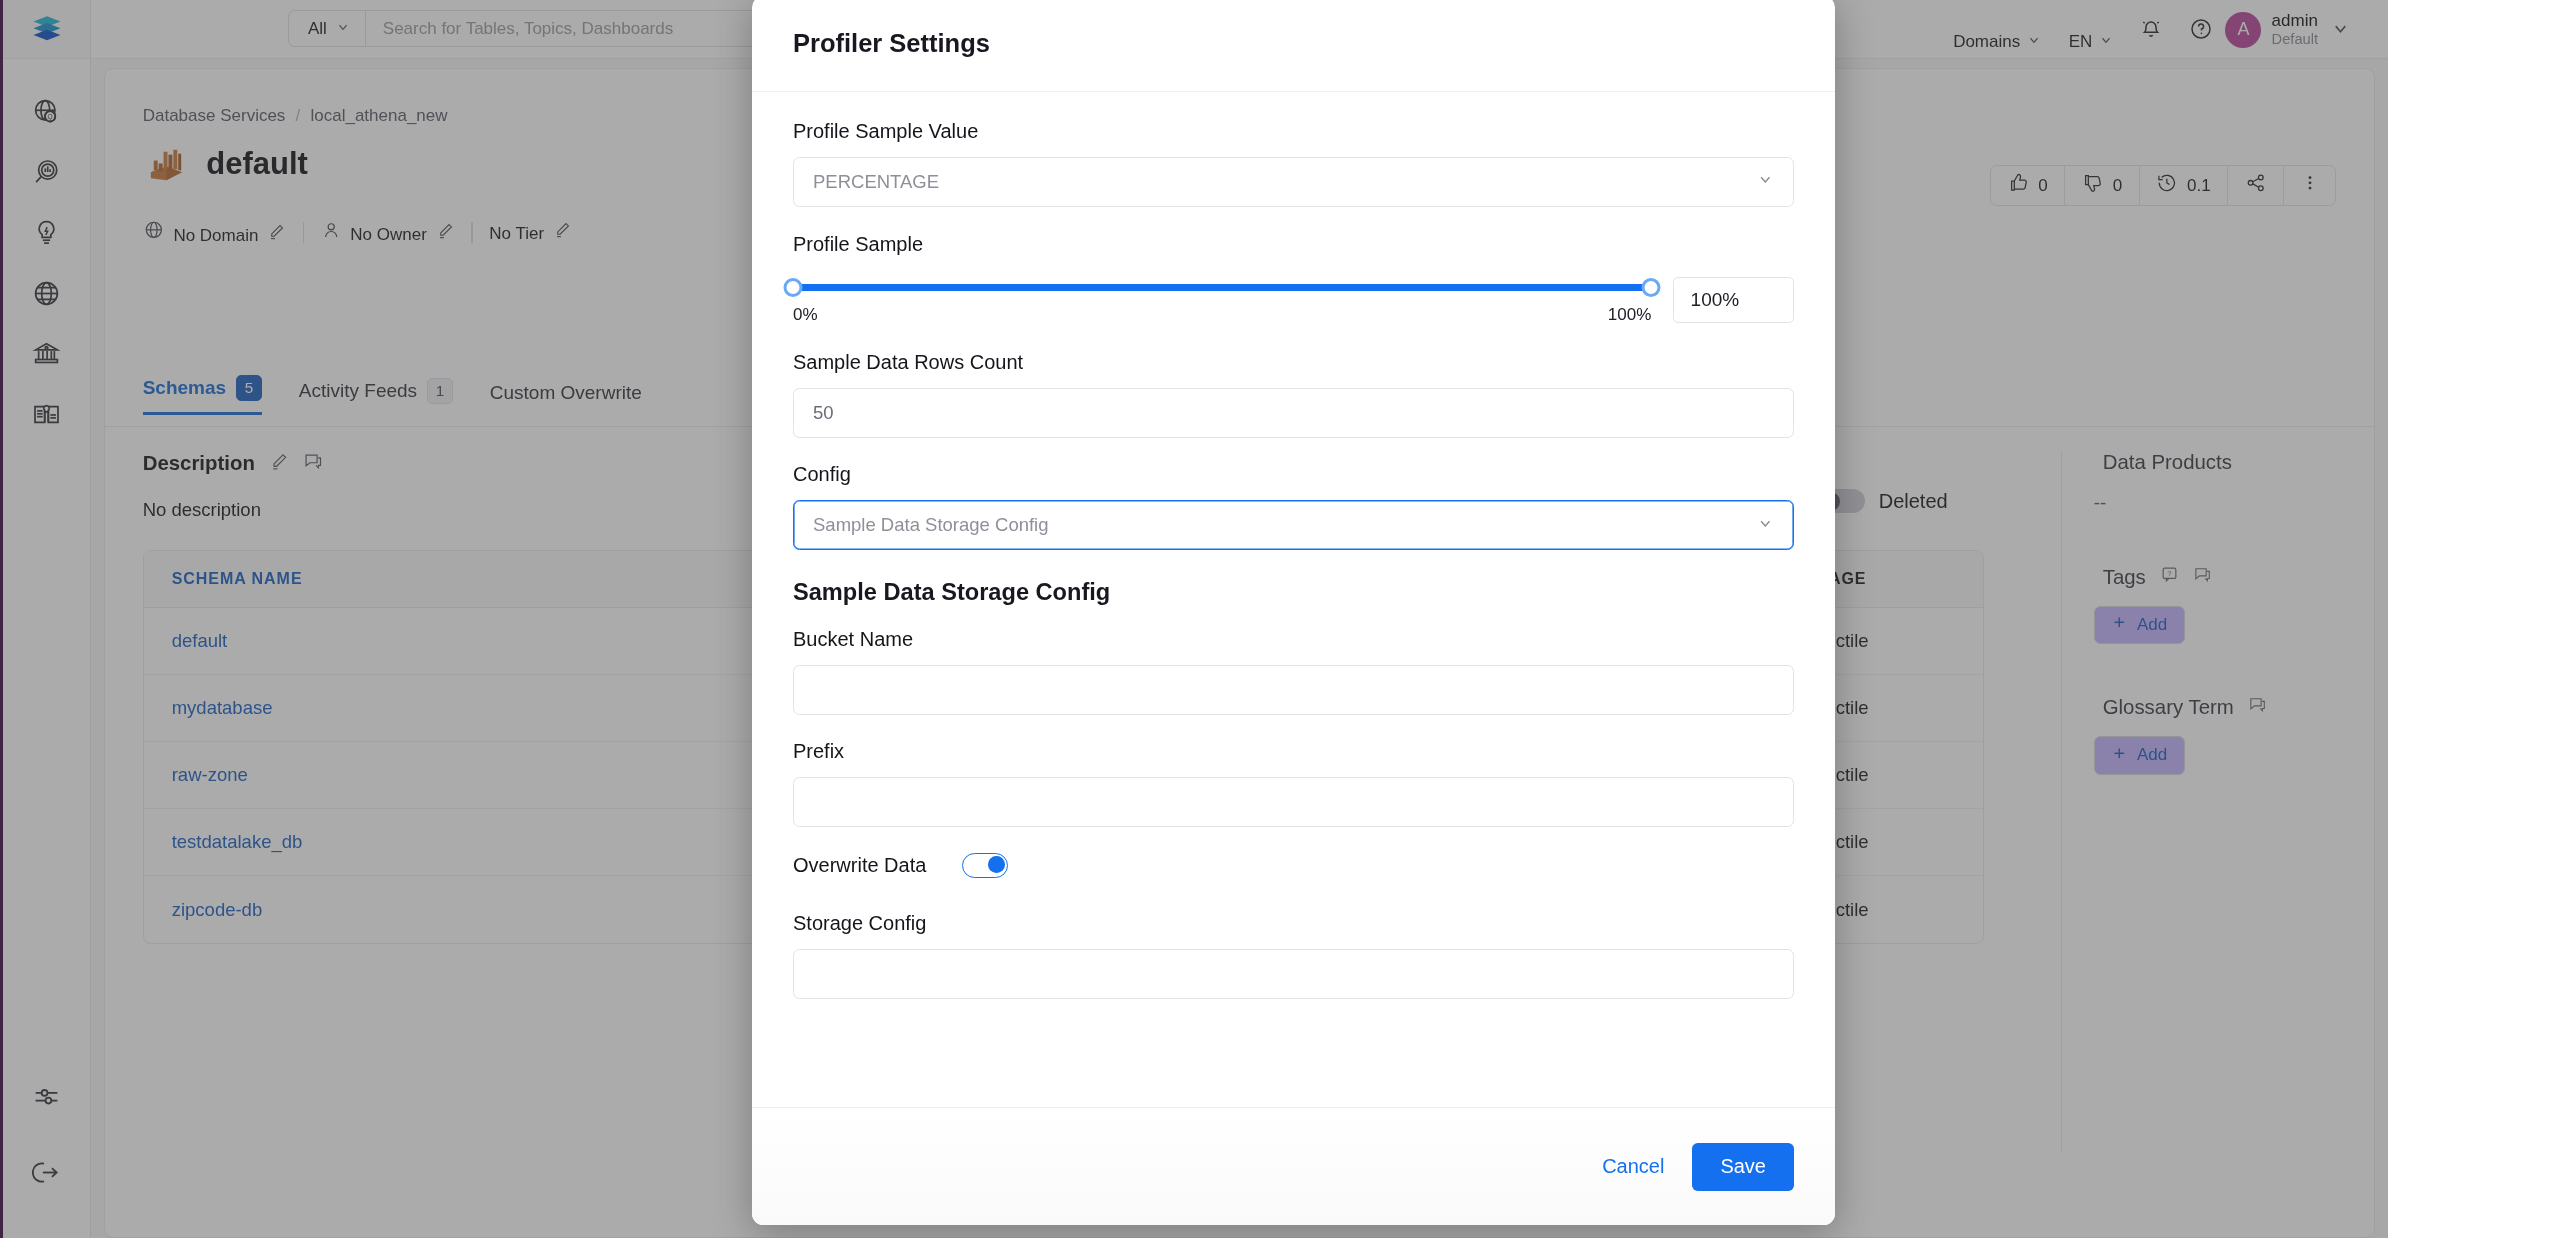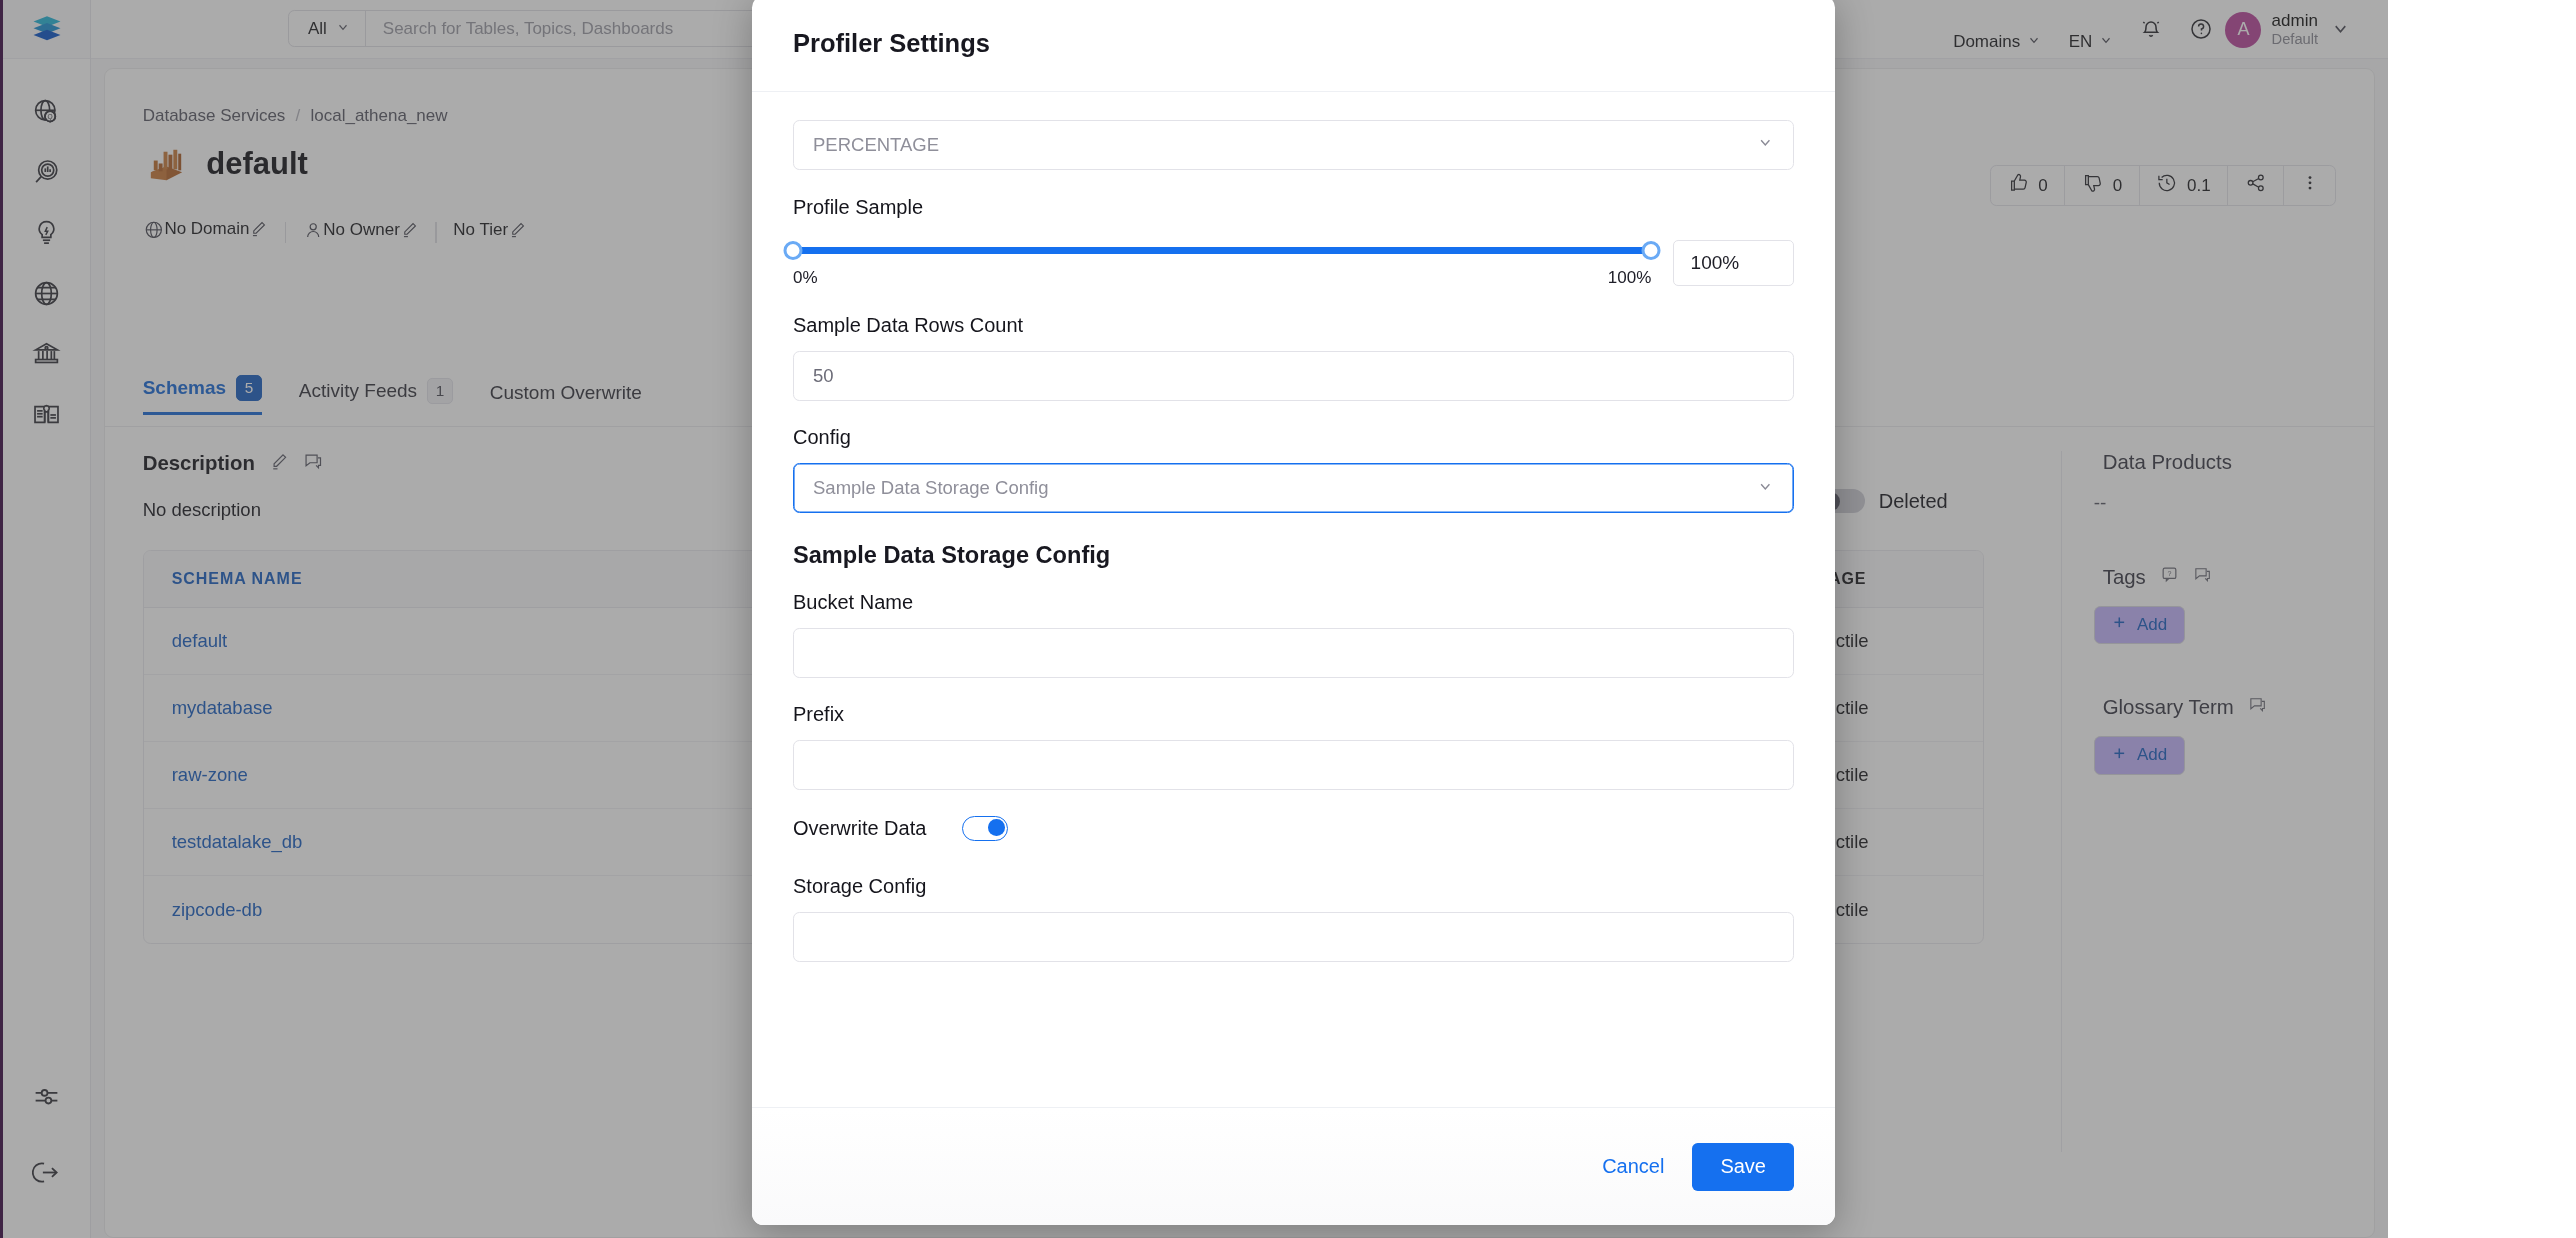--- a/index.html
+++ b/index.html
@@ -108,21 +108,21 @@
     position: absolute; left: 38px; top: 70px;
     display: flex; align-items: center; gap: 16.6px;
   }
   .entity-title { font-size: 31px; font-weight: bold; color: #14141b; }
 
   .meta-row {
     position: absolute; left: 38px; top: 150px;
     display: flex; align-items: center; gap: 0px;
     font-size: 17px; color: #1c1c20;
   }
-  .meta-item { display: flex; align-items: flex-start; padding-right: 16.6px; }
+  .meta-item { display: flex; align-items: flex-end; gap: 9px; padding-right: 16.6px; }
   .meta-div { width: 1.3px; height: 21.7px; background: #dedee4; margin-right: 16.6px; }
 
   .tabs {
     position: absolute; left: 38px; top: 306px; right: 0;
     display: flex; align-items: flex-end; gap: 37px;
     font-size: 19px; color: #34343d;
   }
   .tab { display: flex; align-items: center; gap: 10.2px; padding-bottom: 11.5px; cursor: pointer; }
   .tab.active { color: #1b6bd8; font-weight: bold; border-bottom: 3.2px solid #1b6bd8; }
   .badge {
@@ -766,20 +766,21 @@
 
   <div class="modal">
 
     <div class="modal-head">
       <div class="modal-title">Profiler Settings</div>
     </div>
 
     <div class="modal-body">
 
       <div class="fld">
+        <label class="fld-label">Profile Sample Value</label>
         <div class="sel">
           <span>PERCENTAGE</span>
           <span class="chev">
             <svg width="16.6" height="16.6" viewBox="0 0 24 24" fill="none" stroke="#8a8a95" stroke-width="2">
                 <polyline points="6,9 12,16 18,9"></polyline>
               </svg>
           </span>
         </div>
       </div>
 

